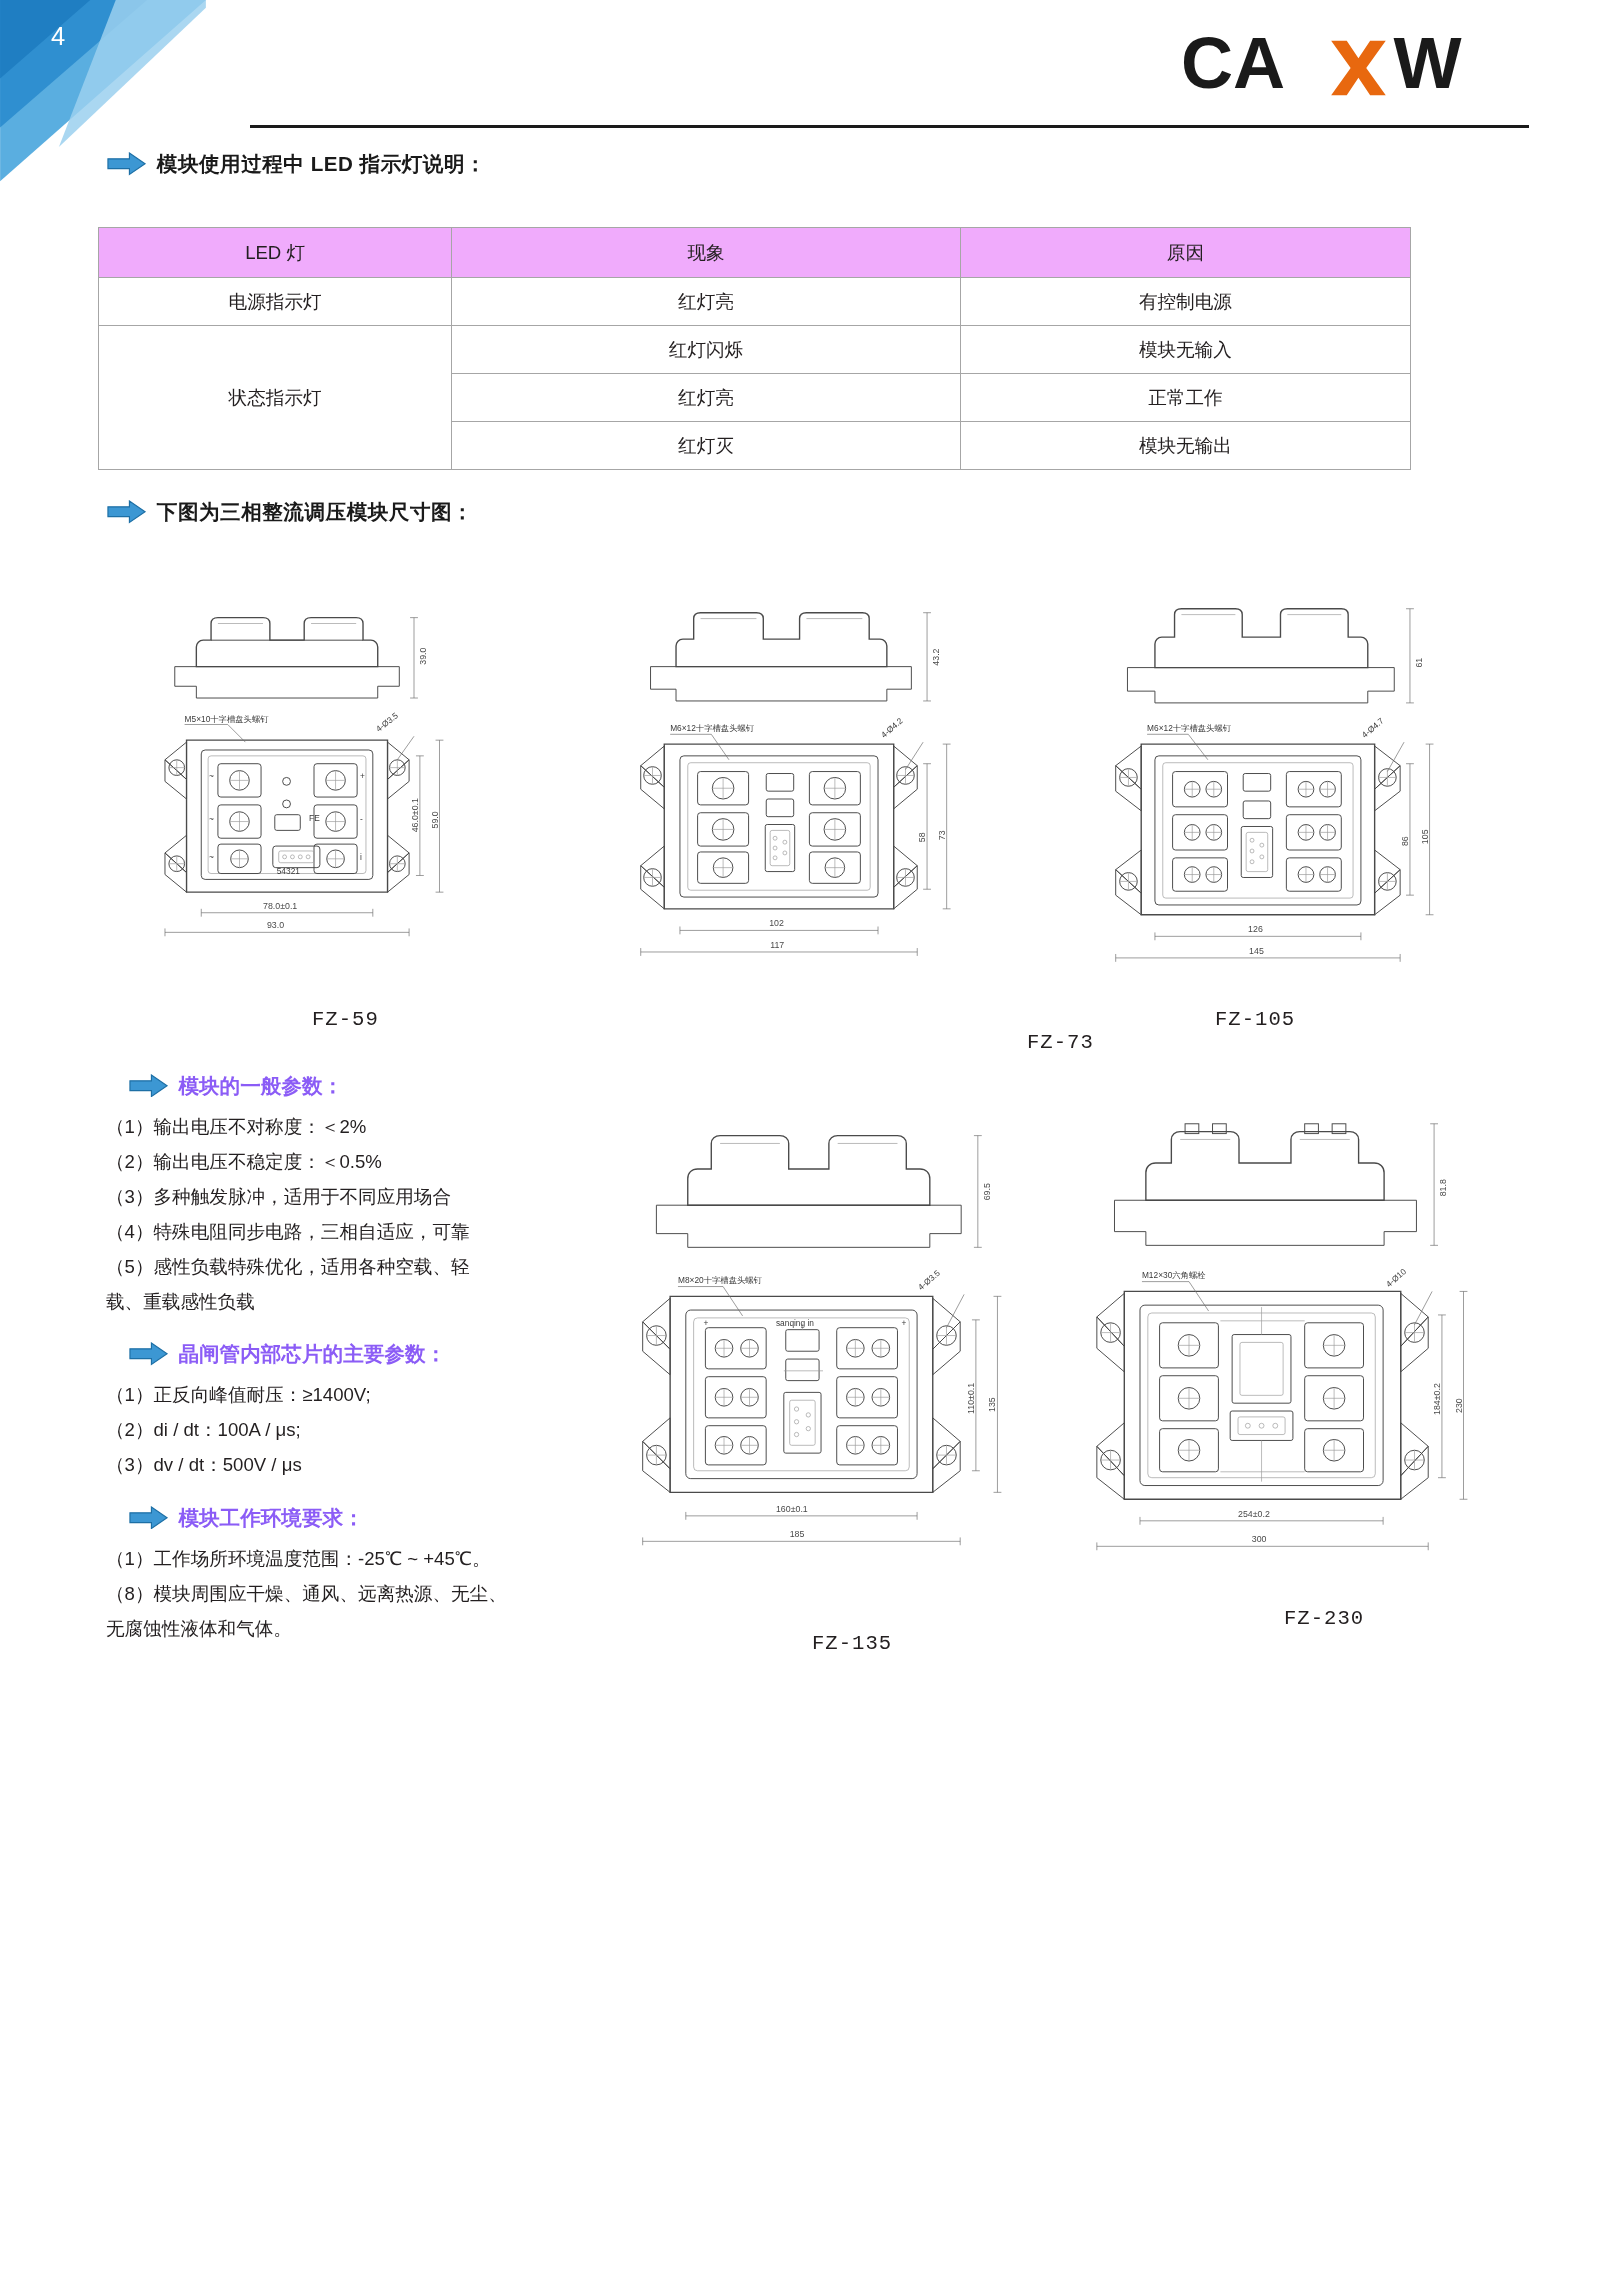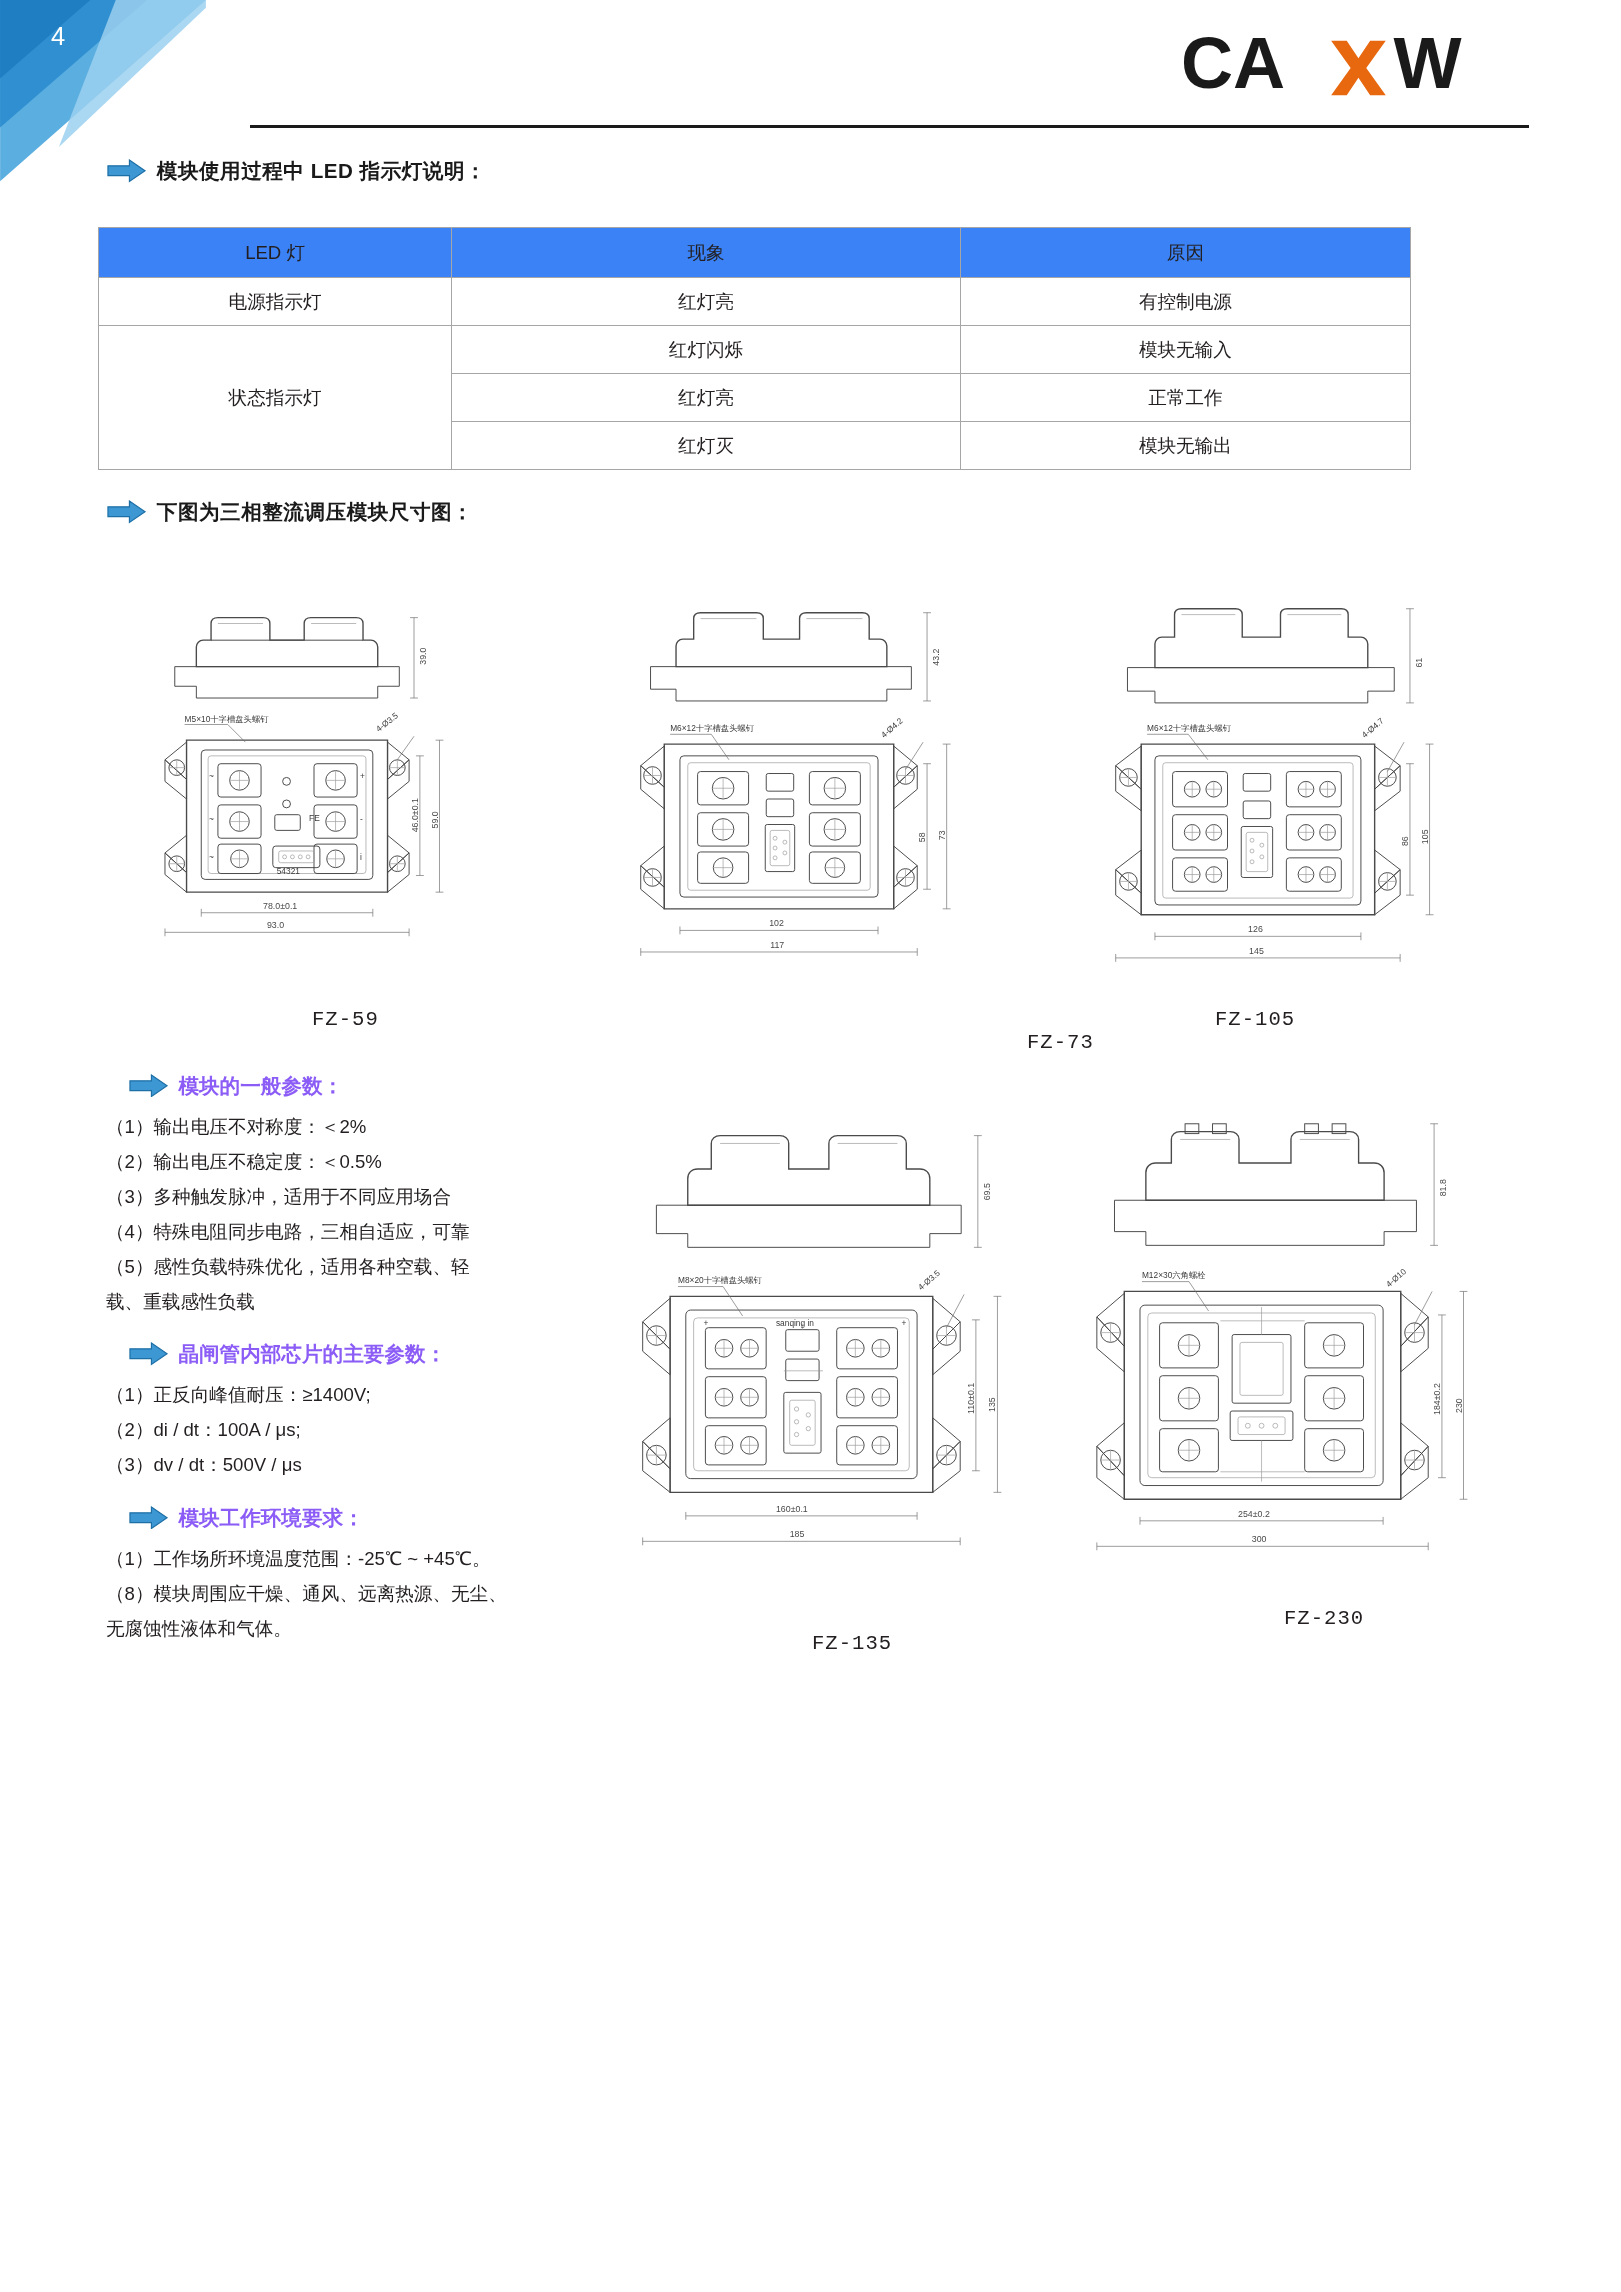--- a/index.html
+++ b/index.html
@@ -78,21 +78,21 @@
     font-size: 18.6px;
   }
   .led-table td, .led-table th {
     border: 1px solid #a6a6a6;
     text-align: center;
     height: 45px;
     font-weight: normal;
     color: #231f20;
   }
   .led-table thead th {
-    background: #3b82f6;
+    background: #f0abfc;
     height: 47px;
   }
   .led-table .c1 { width: 353px; }
   .led-table .c2 { width: 510px; }
   .led-table .c3 { width: 451px; }
 
   
   .text-col {
     position: absolute;
     left: 106px;
@@ -148,21 +148,21 @@
   <svg width="353" height="78" viewBox="0 0 360 80">
     <text x="0" y="60" font-family="Liberation Sans, sans-serif" font-size="74" font-weight="bold" fill="#1a1a1a">CA</text>
     <g transform="translate(150,8)">
       <path d="M4,4 L20,4 L32,22 L44,4 L60,4 L40,32 L60,60 L44,60 L32,42 L20,60 L4,60 L24,32 Z" fill="#e8680f"></path>
     </g>
     <text x="218" y="60" font-family="Liberation Sans, sans-serif" font-size="74" font-weight="bold" fill="#1a1a1a">W</text>
   </svg>
 </div>
 <div class="header-rule"></div>
 
-<div class="sec-heading blue" style="left:106px; top:157px;">
+<div class="sec-heading blue" style="left:106px; top:150px;">
   <span class="arrow-icon">
     <svg width="41" height="23.5" viewBox="0 0 42 24">
       <path d="M2,7 L24,7 L24,1 L40,12 L24,23 L24,17 L2,17 Z" fill="#3c97d3" stroke="#1d6fa5" stroke-width="1.2"></path>
     </svg>
   </span>
   <span class="sec-label">模块使用过程中 LED 指示灯说明：</span>
 </div>
 
 <table class="led-table">
   <thead>

